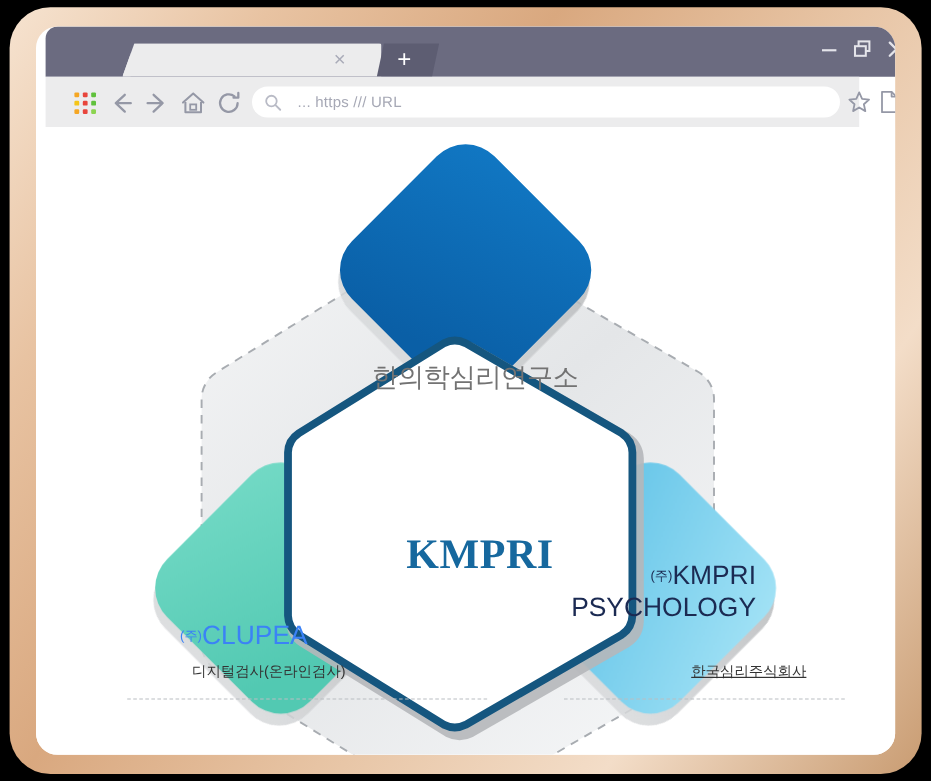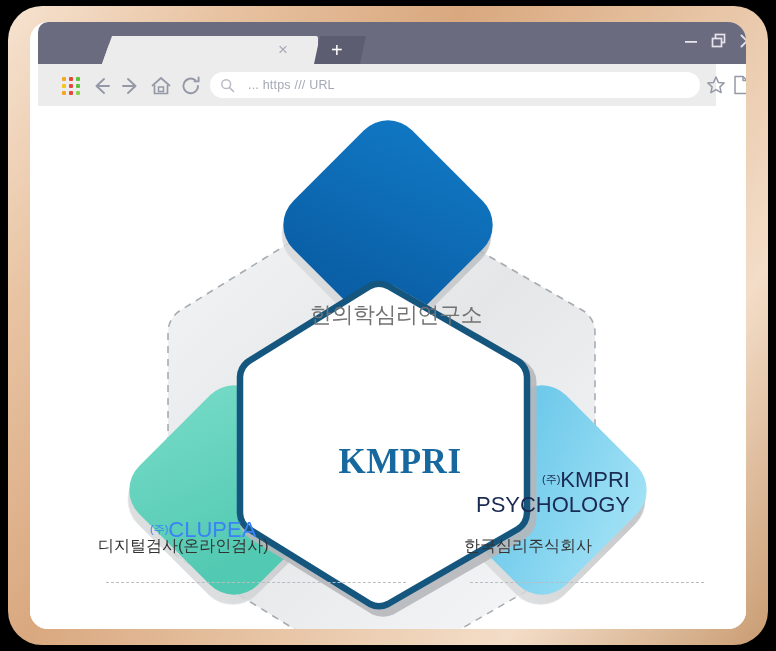--- a/index.html
+++ b/index.html
@@ -248,28 +248,29 @@
     left: 420px; top: 361px; width: 180px;
     color: #1b2a52;
     font-size: 22px;
     line-height: 25px;
     text-align: right;
   }
   #label-right .sup { font-size: 11px; vertical-align: 4px; }
 
   .caption {
     position: absolute;
-    font-size: 16px;
+    font-size: 12px;
     line-height: 16px;
     color: #333333;
-    text-align: left;
+    text-align: right;
     font-family: "Liberation Sans", "DejaVu Sans", sans-serif;
+    margin-top: 13px;
   }
   #caption-left  { left: 68px;  top: 432px; width: 190px; }
-  #caption-right { left: 434px; top: 432px; width: 190px; }
+  #caption-right { left: 452px; top: 432px; width: 190px; text-decoration: underline; }
 
   .dashline {
     position: absolute;
     height: 0;
     border-top: 1px dashed #b9bdc2;
   }
   #dash-left  { left: 76px;  top: 476px; width: 300px; }
   #dash-right { left: 440px; top: 476px; width: 234px; }
 </style>
 </head>

